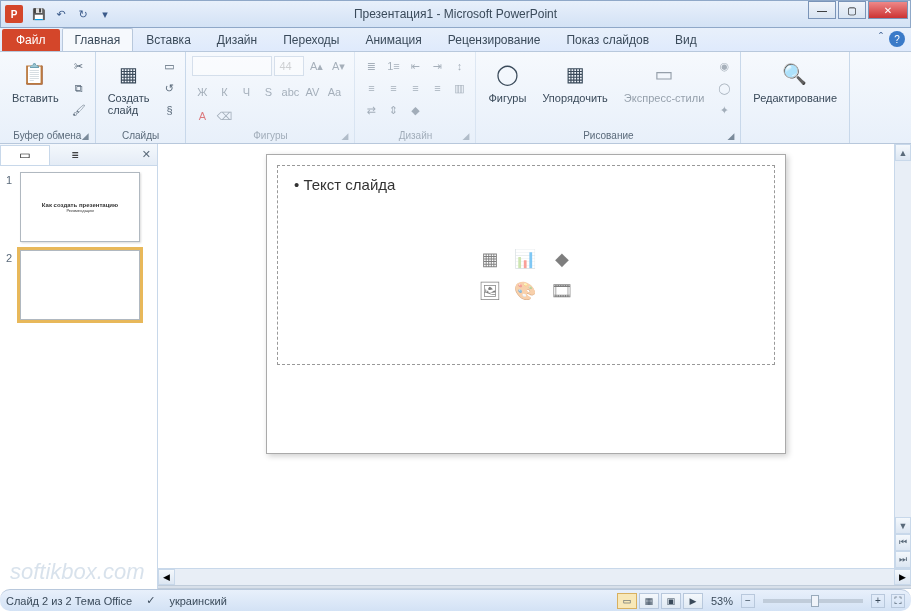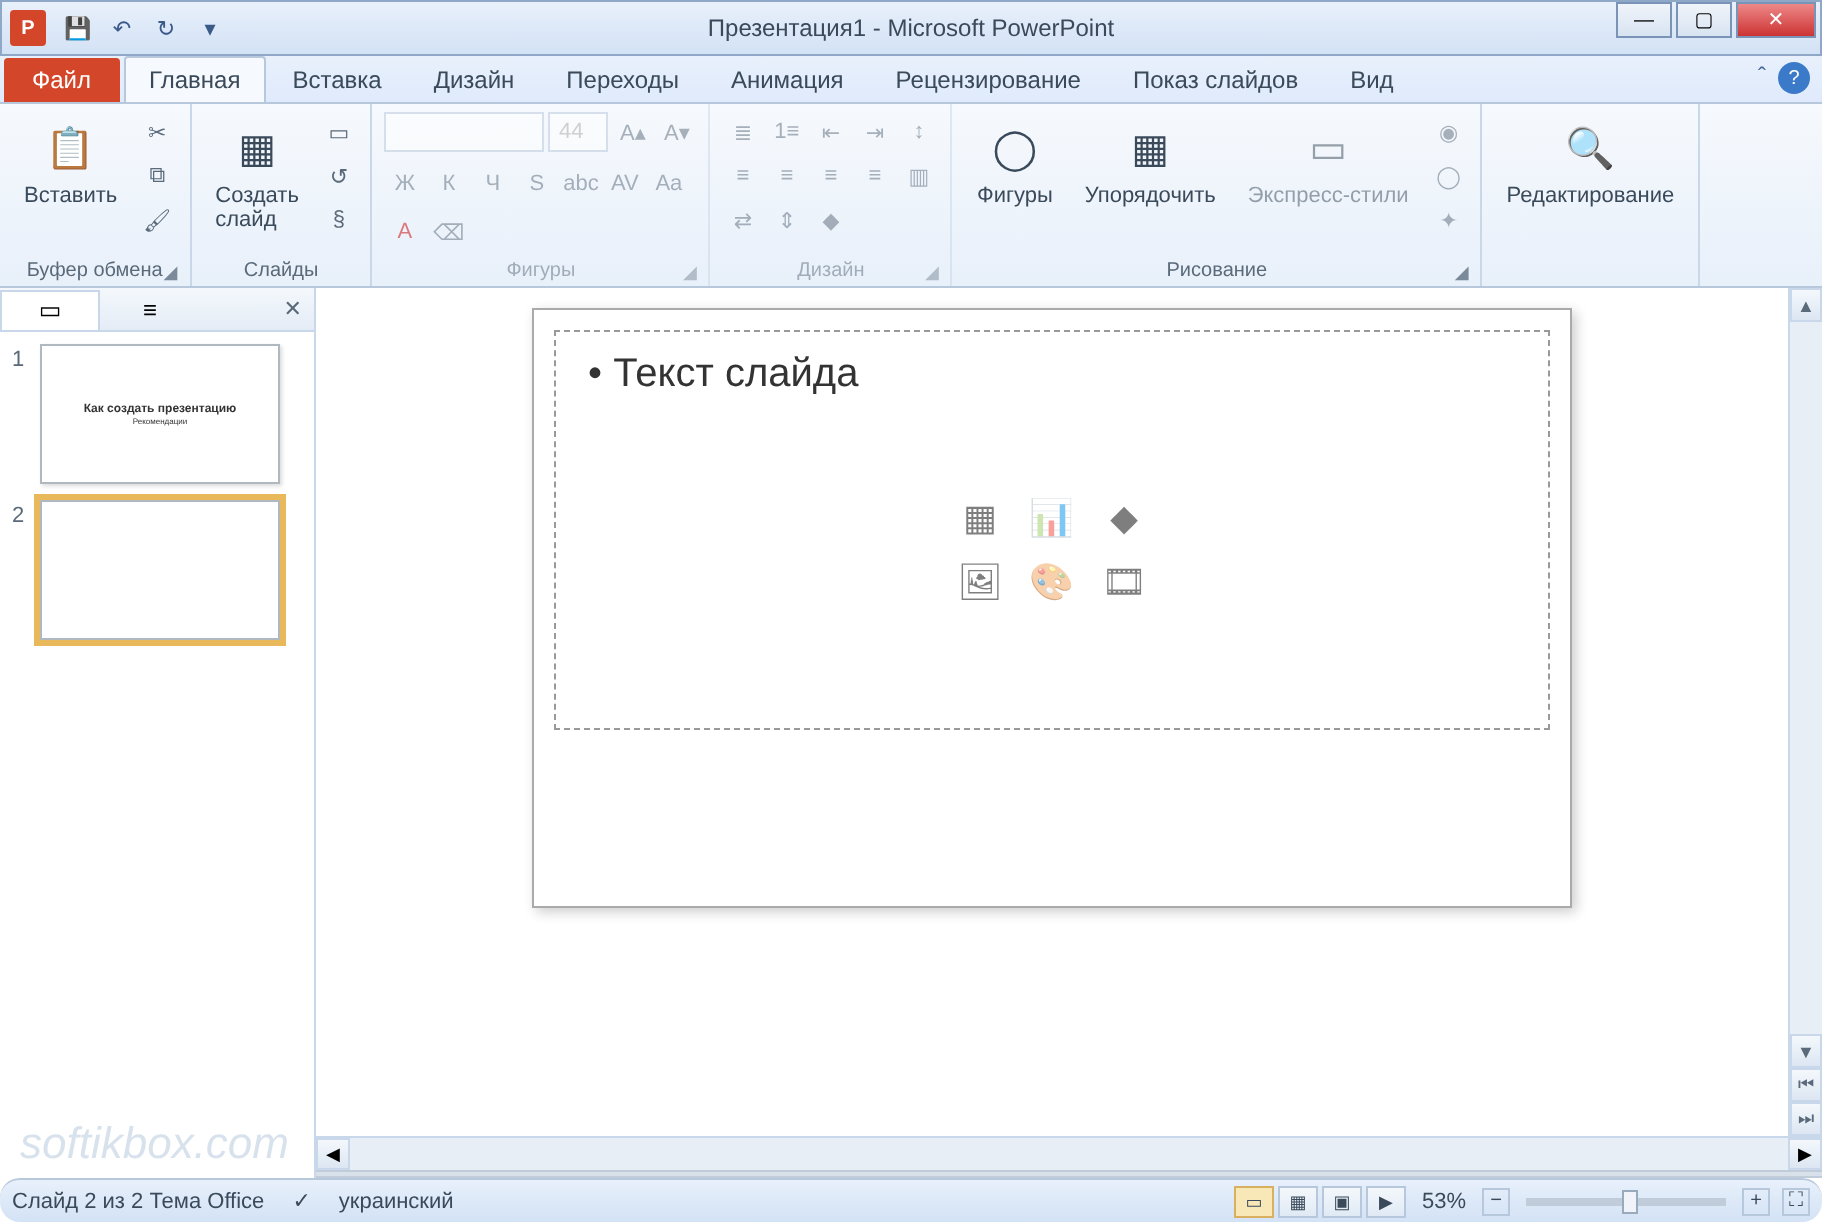--- a/index.html
+++ b/index.html
@@ -51,21 +51,21 @@
 .thumb-item { display: flex; margin-bottom: 8px; }
 .thumb-num { width: 14px; font-size: 11px; color: #5a6a7a; padding-top: 2px; }
 .thumb { width: 120px; height: 70px; background: #fff; border: 1px solid #b0b8c0; box-shadow: 1px 1px 2px rgba(0,0,0,0.15); display: flex; flex-direction: column; align-items: center; justify-content: center; font-size: 5px; color: #333; }
 .thumb.selected { outline: 3px solid #e8b85a; }
 
 .editor { flex: 1; display: flex; flex-direction: column; background: #fff; }
 .editor-scroll { flex: 1; display: flex; position: relative; background: #fff; }
 .slide-canvas { margin: 10px auto 0; width: 520px; height: 300px; background: #fff; border: 1px solid #aaa; box-shadow: 2px 2px 6px rgba(0,0,0,0.2); padding: 10px; position: relative; }
 .title-placeholder { border: 1px dashed #999; height: 56px; display: flex; align-items: center; justify-content: center; font-size: 24px; color: #333; margin-bottom: 12px; }
 .content-placeholder { border: 1px dashed #999; height: 200px; padding: 10px 16px; position: relative; }
-.content-text { font-size: 20px; color: #333; }
+.content-text { font-size: 15px; color: #333; }
 .content-text::before { content: "• "; }
 .content-icons { position: absolute; left: 50%; top: 55%; transform: translate(-50%,-50%); display: grid; grid-template-columns: repeat(3, 30px); grid-template-rows: repeat(2, 26px); gap: 6px; opacity: 0.5; }
 .content-icons span { display: flex; align-items: center; justify-content: center; font-size: 18px; cursor: pointer; }
 .vscroll { width: 17px; background: #e8eef6; border-left: 1px solid #c8d8ea; display: flex; flex-direction: column; }
 .vscroll .arrow { height: 17px; display: flex; align-items: center; justify-content: center; font-size: 9px; color: #5a6a7a; cursor: pointer; background: linear-gradient(#f4f8fc,#dce6f2); border: 1px solid #c8d8ea; }
 .vscroll .track { flex: 1; }
 .notes-splitter { height: 4px; background: #d8e0ea; cursor: ns-resize; border-top: 1px solid #c0ccda; border-bottom: 1px solid #c0ccda; }
 .notes-pane { height: 24px; background: #fff; border-top: 1px solid #c8d8ea; padding: 2px 8px; font-size: 13px; color: #888; display: flex; align-items: center; }
 .hscroll { height: 17px; background: #e8eef6; display: flex; border-top: 1px solid #c8d8ea; }
 .hscroll .arrow { width: 17px; display: flex; align-items: center; justify-content: center; font-size: 9px; cursor: pointer; background: linear-gradient(#f4f8fc,#dce6f2); border: 1px solid #c8d8ea; }

